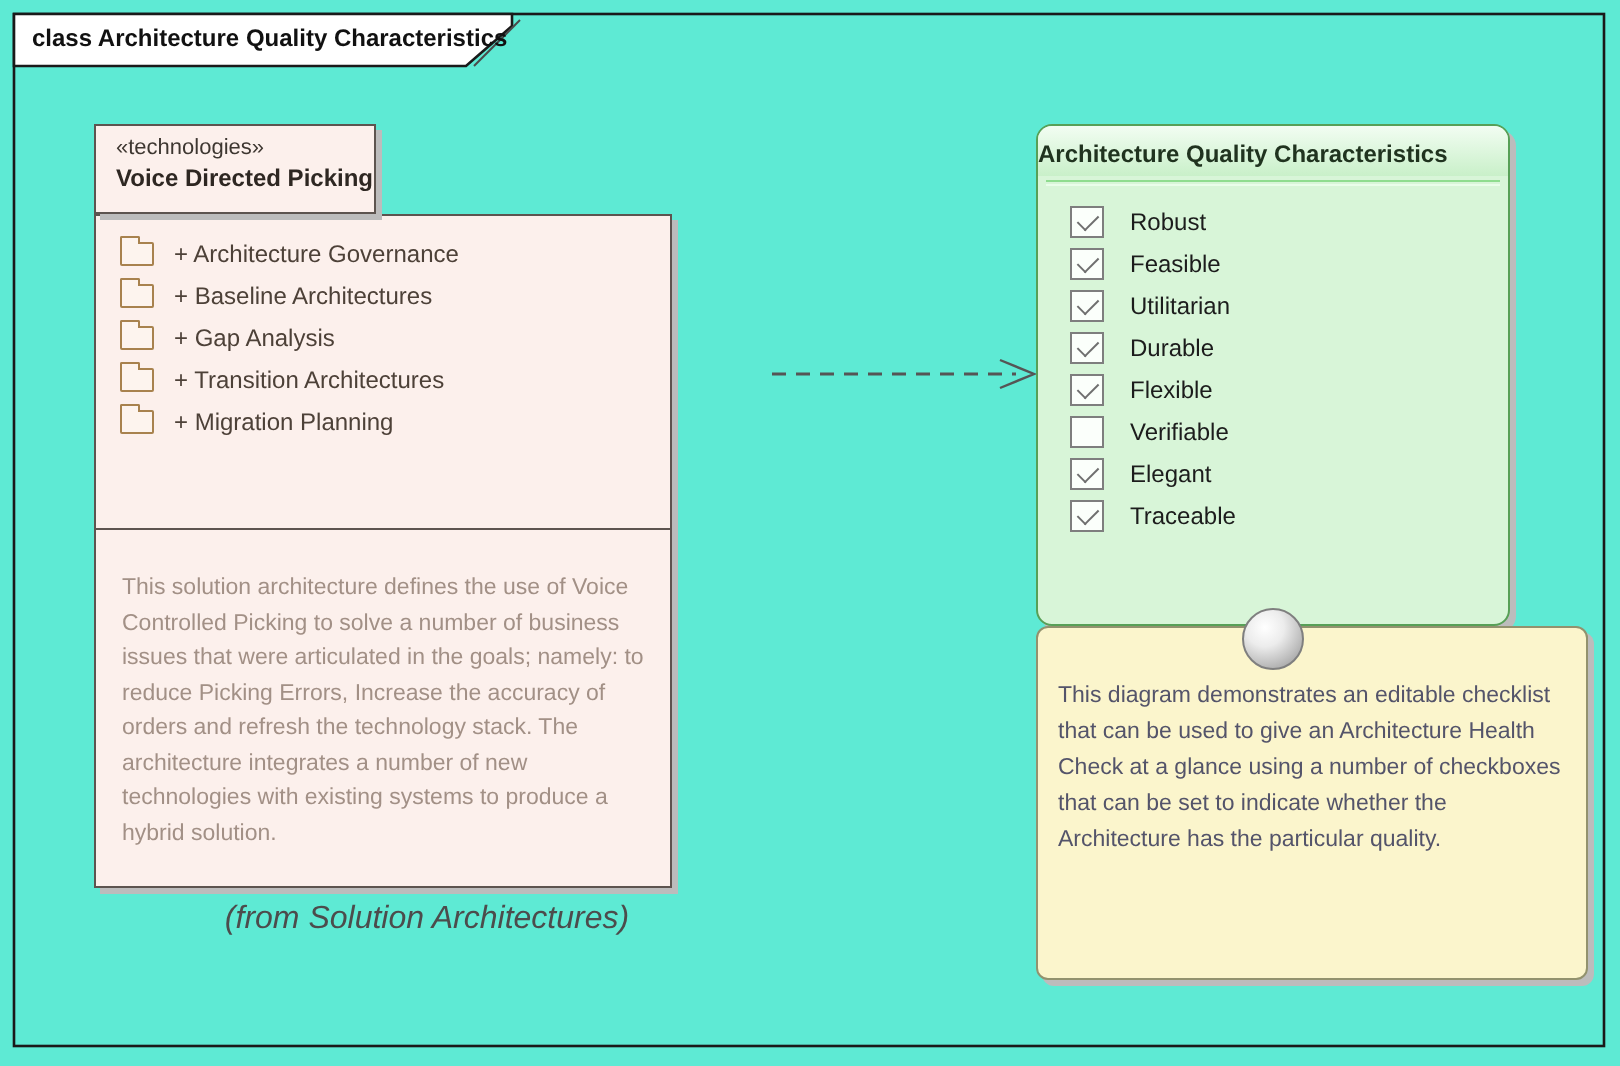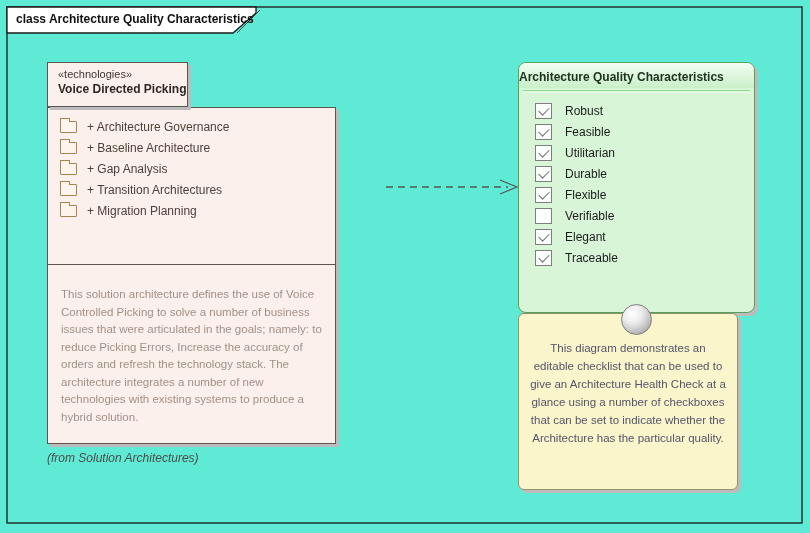--- a/index.html
+++ b/index.html
@@ -26,46 +26,46 @@
   .folder { position:relative; width:17px; height:12px; border:1px solid #a8824e;
             background:#fdf4ee; border-radius:1px; margin-right:10px; flex:0 0 auto; }
   .folder::before { content:""; position:absolute; left:-1px; top:-4px; width:8px; height:3px;
                     border:1px solid #a8824e; border-bottom:none; background:#fdf4ee;
                     border-radius:1px 1px 0 0; }
   .pkg-item-label { font-size:12px; color:#4d4138; white-space:nowrap; }
 
   .pkg-desc { border-top:1px solid #5d544f; padding:21px 12px 0 13px;
               font-size:11.5px; line-height:17.5px; color:#a29086; }
 
-  .from-label { position:absolute; left:47px; top:451px; width:333px; text-align:left;
-                font-style:italic; font-size:12px; color:#4c4c4c; }
+  .from-label { position:absolute; left:47px; top:451px; width:333px; text-align:center;
+                font-style:italic; font-size:16px; color:#4c4c4c; }
 
   
   .chk-box { position:absolute; left:518px; top:62px; width:237px; height:251px;
              background:#d8f5d8; border:1px solid #57a057; border-radius:8px;
              box-shadow:3px 3px 0 #bcbcbc; z-index:1; }
   .chk-header { height:25px; background:linear-gradient(#f2fdf2,#c9f0c9);
                 border-radius:7px 7px 0 0; text-align:left;
                 font-size:12px; font-weight:bold; color:#20331f; padding-top:7px; }
   .chk-sep { height:3px; border-top:1px solid #8fdc8f; border-bottom:1px solid #eafdea;
              margin:2px 4px 0 4px; }
   .chk-list { padding:7px 0 0 16px; }
   .chk-row { display:flex; align-items:center; height:21px; }
   .checkbox { width:17px; height:16px; background:#fbfffb; border:1px solid #7e7e7e;
               margin-right:13px; position:relative; flex:0 0 auto; }
   .checkbox.checked::after { content:""; position:absolute; left:3px; top:3px; width:9px; height:5px;
                              border-left:1.5px solid #6f6f6f; border-bottom:1.5px solid #6f6f6f;
                              transform:rotate(-45deg); }
   .chk-label { font-size:12px; color:#1c1c1c; white-space:nowrap; }
 
   
-  .note { position:absolute; left:518px; top:313px; width:220px; height:177px;
+  .note { position:absolute; left:518px; top:313px; width:276px; height:177px;
           background:#fbf5cc; border:1px solid #92926e; border-radius:6px;
           box-shadow:3px 3px 0 #bcbcbc; z-index:1;
-          padding:25px 10px 0 10px;text-align:center; }
+          padding:25px 10px 0 10px; }
   .note-text { font-size:11.5px; line-height:18px; color:#54546a; }
 
   
   .ball { position:absolute; left:621px; top:304px; width:31px; height:31px; border-radius:50%;
           background:radial-gradient(circle at 36% 30%, #ffffff 0%, #ececec 35%, #c2c2c2 65%, #8f8f8f 100%);
           border:1px solid #7f7f7f; z-index:3; }
 </style>
 </head>
 <body>
 
@@ -90,21 +90,21 @@
 
   <div class="pkg-body">
     <div class="pkg-list">
 
     <div class="pkg-row">
         <span class="folder"></span>
         <span class="pkg-item-label">+ Architecture Governance</span>
       </div>
         <div class="pkg-row">
         <span class="folder"></span>
-        <span class="pkg-item-label">+ Baseline Architecture</span>
+        <span class="pkg-item-label">+ Baseline Architectures</span>
       </div>
         <div class="pkg-row">
         <span class="folder"></span>
         <span class="pkg-item-label">+ Gap Analysis</span>
       </div>
         <div class="pkg-row">
         <span class="folder"></span>
         <span class="pkg-item-label">+ Transition Architectures</span>
       </div>
         <div class="pkg-row">

